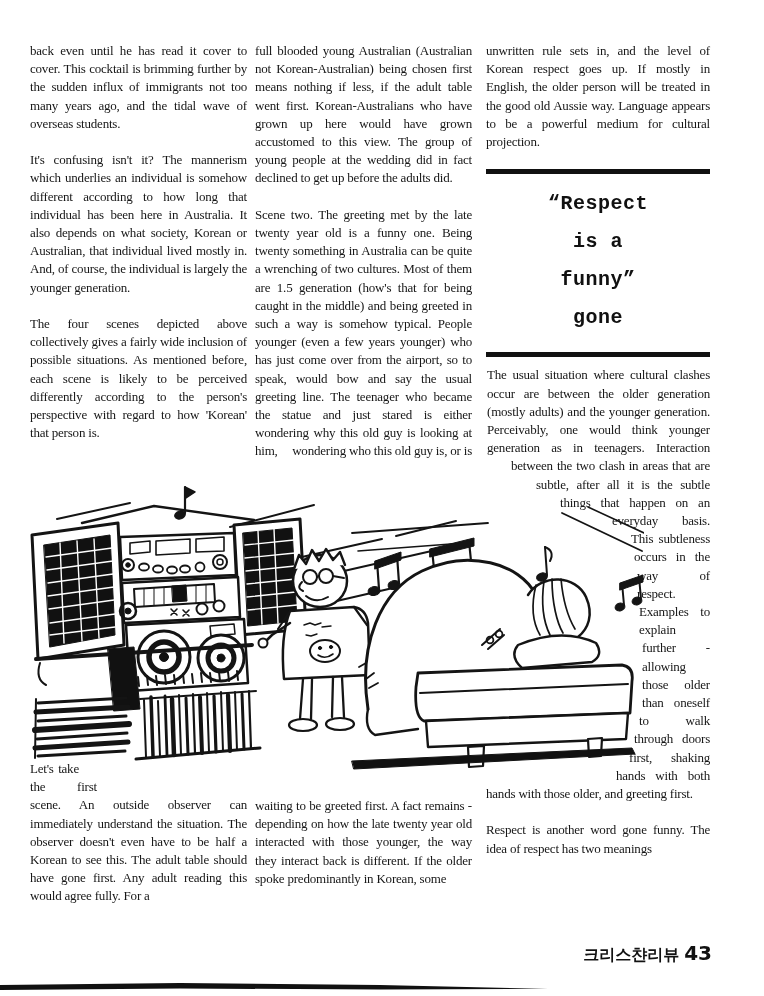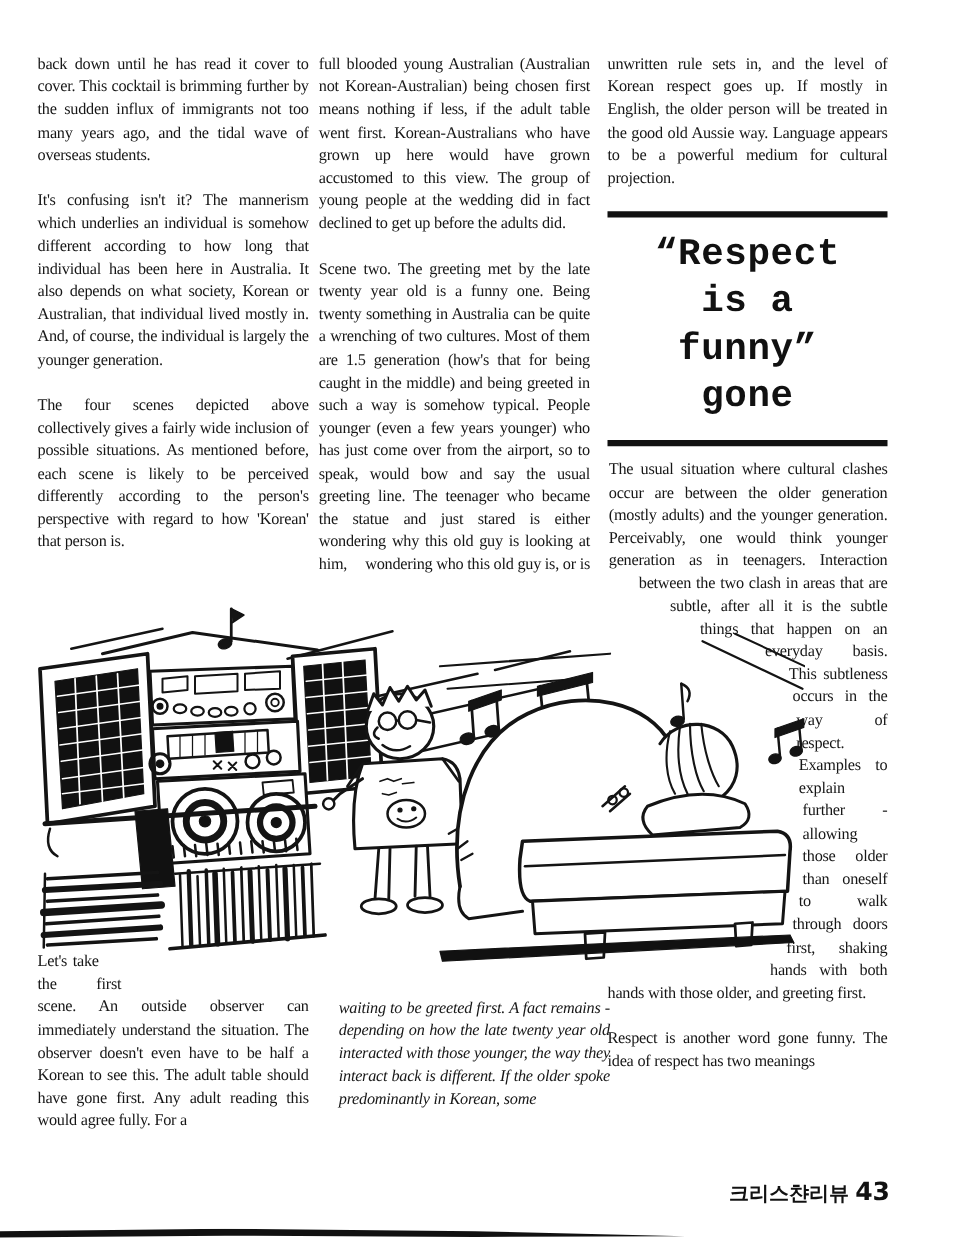--- a/index.html
+++ b/index.html
@@ -15,58 +15,58 @@
   .fr1{float:right;width:168px;height:18.2px;}
   .fr2{float:right;clear:right;width:150px;height:18.2px;}
   .wrap-line{text-align:right;padding-left:30px;}
   .clearp{clear:both;margin-top:18.2px;}
   .quote-block{
     border-top:5px solid #111;border-bottom:5px solid #111;
     margin-top:16px;padding:11px 0 15px 0;
   }
   .quote-line{
     font-family:"Liberation Mono", monospace;font-weight:bold;
-    font-size:30px;line-height:38px;text-align:center;color:#111;
+    font-size:20px;line-height:38px;text-align:center;color:#111;
     letter-spacing:0.5px;white-space:nowrap;
   }
   .cartoon{position:absolute;left:22px;top:477px;z-index:1;}
   .footer{
     position:absolute;top:941px;right:52px;z-index:3;
     display:flex;align-items:baseline;gap:5px;color:#111;
   }
   .footer .mag{font-family:"DejaVu Sans", sans-serif;font-weight:bold;font-size:16px;}
   .footer .num{font-family:"DejaVu Sans", sans-serif;font-weight:bold;font-size:20px;}
   .scanbar{position:absolute;left:0;top:983px;z-index:3;}
 </style>
 </head>
 <body>
 
 <div class="page">
 
   <div class="col" style="left:30px;top:42px;width:217px;">
-      <div class="para">back down until he has read it cover to cover. This cocktail is brimming further by the sudden influx of immigrants not too many years ago, and the tidal wave of overseas students.</div>
+      <div class="para">back even until he has read it cover to cover. This cocktail is brimming further by the sudden influx of immigrants not too many years ago, and the tidal wave of overseas students.</div>
       <div class="para">It's confusing isn't it? The mannerism which underlies an individual is somehow different according to how long that individual has been here in Australia. It also depends on what society, Korean or Australian, that individual lived mostly in. And, of course, the individual is largely the younger generation.</div>
       <div class="para">The four scenes depicted above collectively gives a fairly wide inclusion of possible situations. As mentioned before, each scene is likely to be perceived differently according to the person's perspective with regard to how 'Korean' that person is.</div>
     </div>
 
   <div class="col" style="left:30px;top:760px;width:217px;">
     <div class="para">
       <span class="fr1"></span><span class="fr2"></span><span>Let's take the first scene. An outside observer can immediately understand the situation. The observer doesn't even have to be half a Korean to see this. The adult table should have gone first. Any adult reading this would agree fully. For a</span>
     </div>
   </div>
 
   <div class="col" style="left:255px;top:42px;width:217px;">
     <div>
         <div class="para">full blooded young Australian (Australian not Korean-Australian) being chosen first means nothing if less, if the adult table went first. Korean-Australians who have grown up here would have grown accustomed to this view. The group of young people at the wedding did in fact declined to get up before the adults did.</div>
         <div class="para">Scene two. The greeting met by the late twenty year old is a funny one. Being twenty something in Australia can be quite a wrenching of two cultures. Most of them are 1.5 generation (how's that for being caught in the middle) and being greeted in such a way is somehow typical. People younger (even a few years younger) who has just come over from the airport, so to speak, would bow and say the usual greeting line. The teenager who became the statue and just stared is either wondering why this old guy is looking at him,</div>
       </div>
     <div class="wrap-line" style="margin-top:-18.2px;">wondering who this old guy is, or is</div>
   </div>
 
-  <div class="col" style="left:271px;top:797px;width:217px;font-style:italic;">
+  <div class="col" style="left:255px;top:797px;width:217px;">
     <div class="para">waiting to be greeted first. A fact remains - depending on how the late twenty year old interacted with those younger, the way they interact back is different. If the older spoke predominantly in Korean, some</div>
   </div>
 
   <div class="col" style="left:486px;top:42px;width:224px;">
     <div class="para">unwritten rule sets in, and the level of Korean respect goes up. If mostly in English, the older person will be treated in the good old Aussie way. Language appears to be a powerful medium for cultural projection.</div>
 
     <div class="quote-block">
         <div class="quote-line">“Respect</div>
         <div class="quote-line">is a</div>
         <div class="quote-line">funny”</div>

